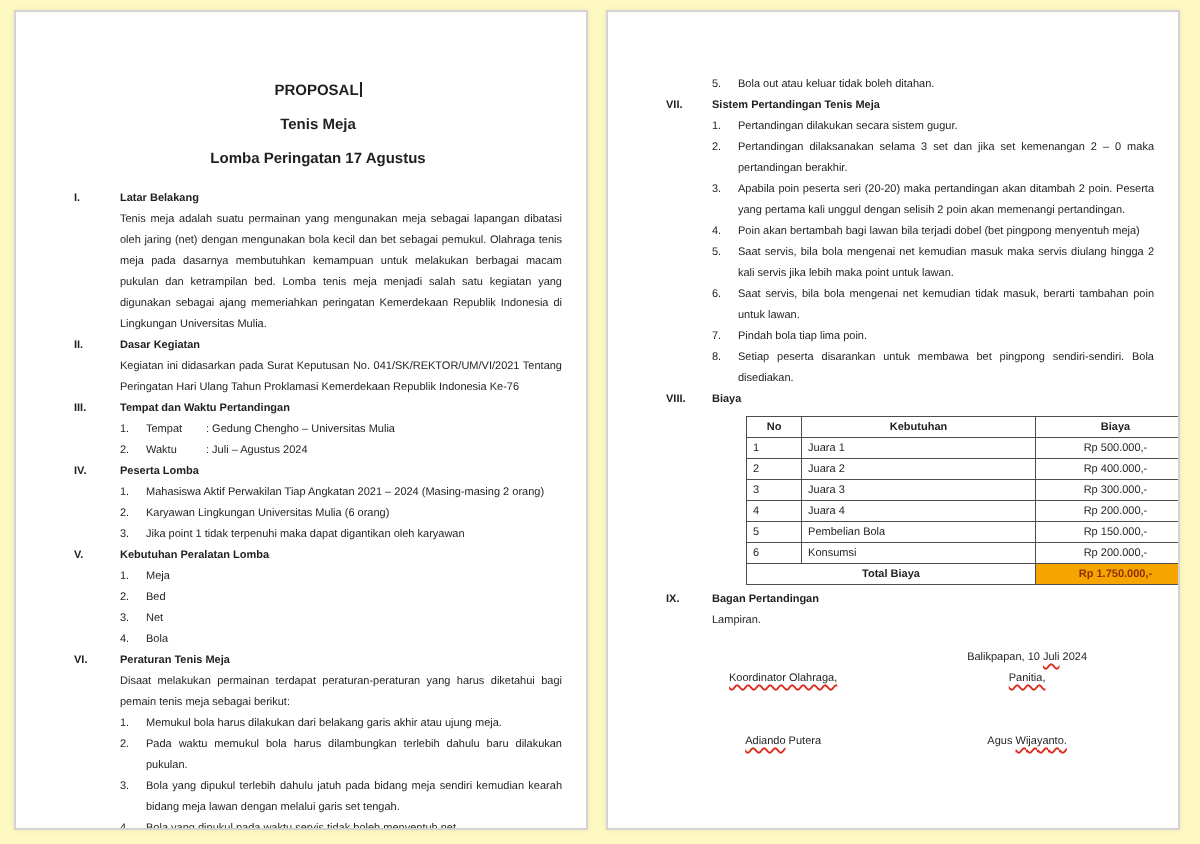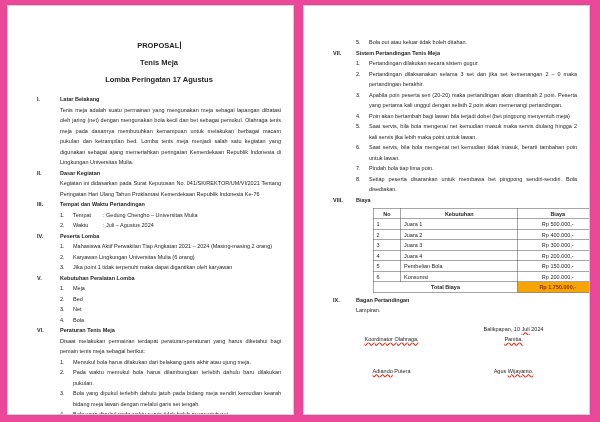--- a/index.html
+++ b/index.html
@@ -46,21 +46,21 @@
   .sig-names{margin-top:42px;}
   .sq{
     text-decoration:underline;text-decoration-style:wavy;
     text-decoration-color:#dd2b1c;text-decoration-thickness:2px;
     text-underline-offset:3px;
   }
 </style>
 </head>
 <body>
 
-<div id="canvas" style="background-color: #ec4899;">
+<div id="canvas" style="background-color: #fef9c3;">
 
   <div class="page" id="page1">
     <div class="zoomwrap">
       <div class="inner1">
         <div class="title-block">
           <div class="title-line"><span>PROPOSAL</span><span class="cursor"></span></div>
           <div class="title-line">Tenis Meja</div>
           <div class="title-line">Lomba Peringatan 17 Agustus</div>
         </div>
 

